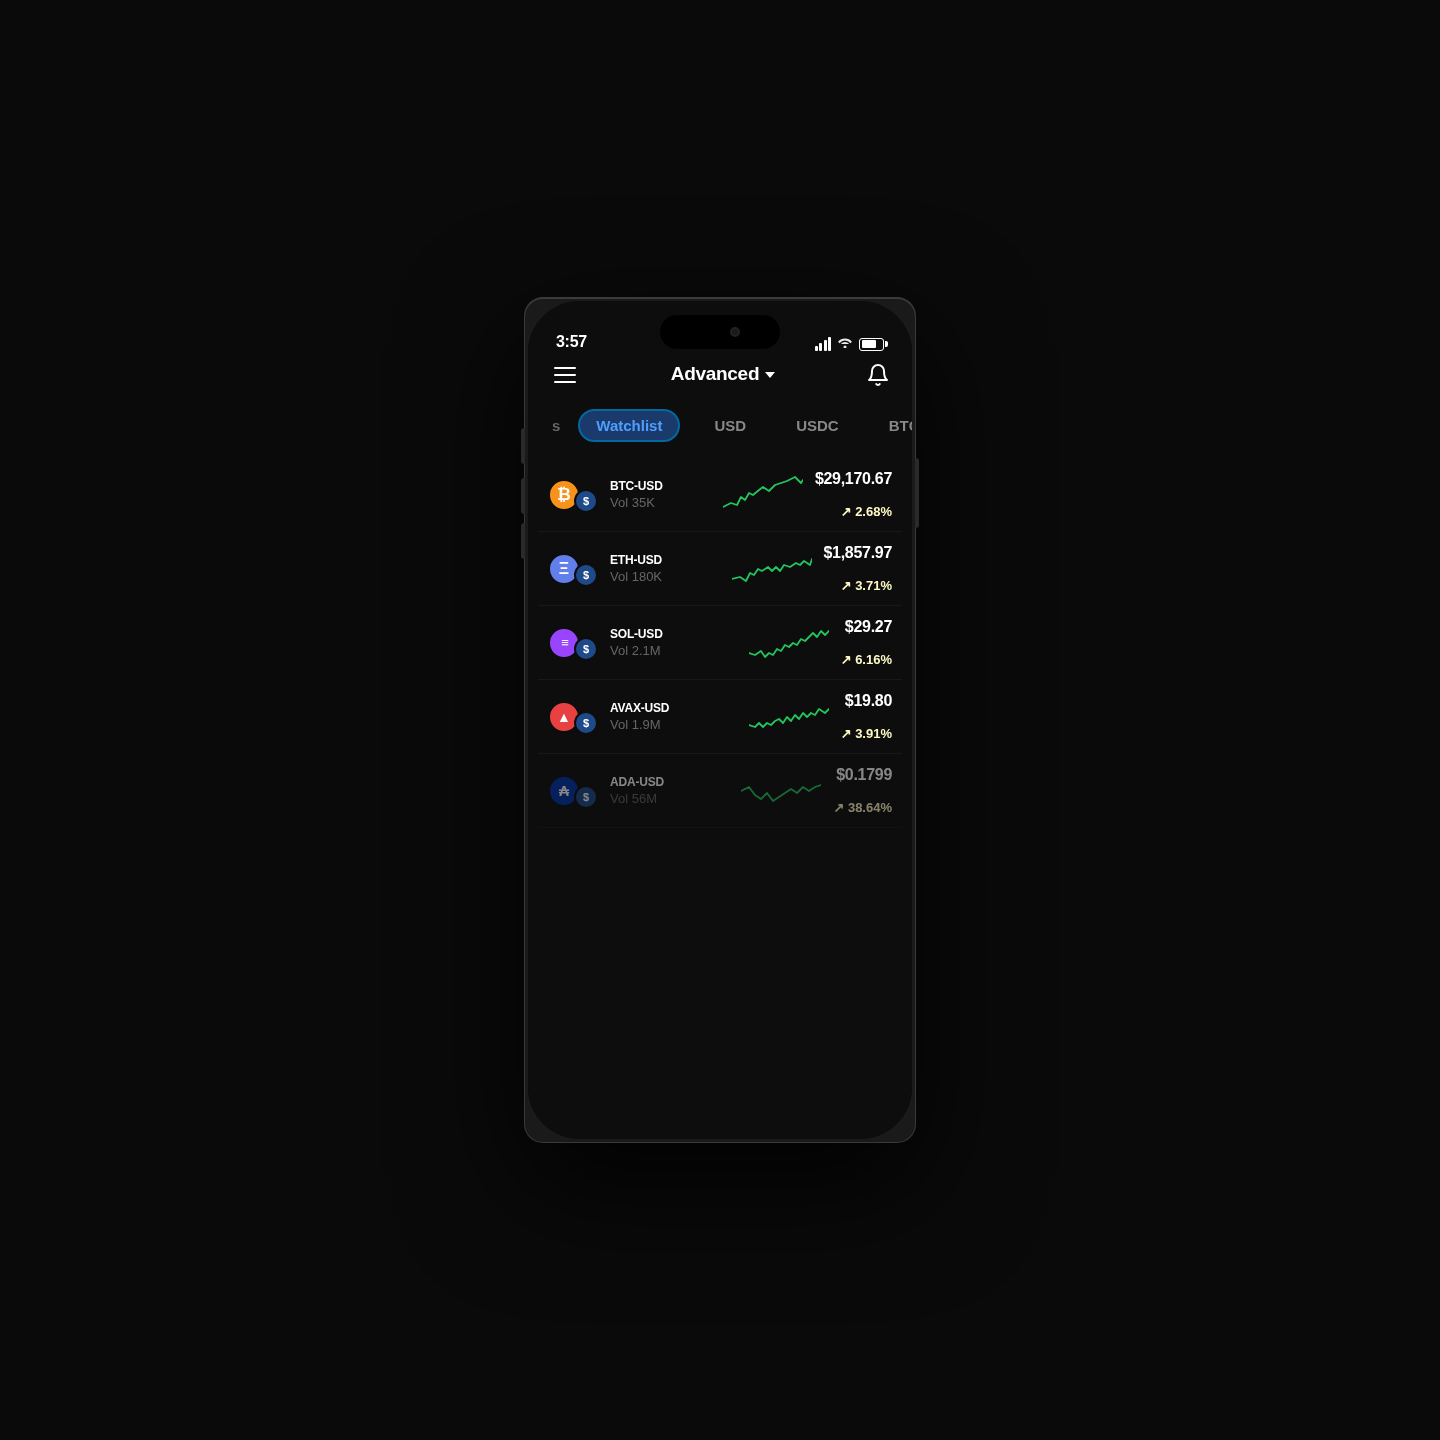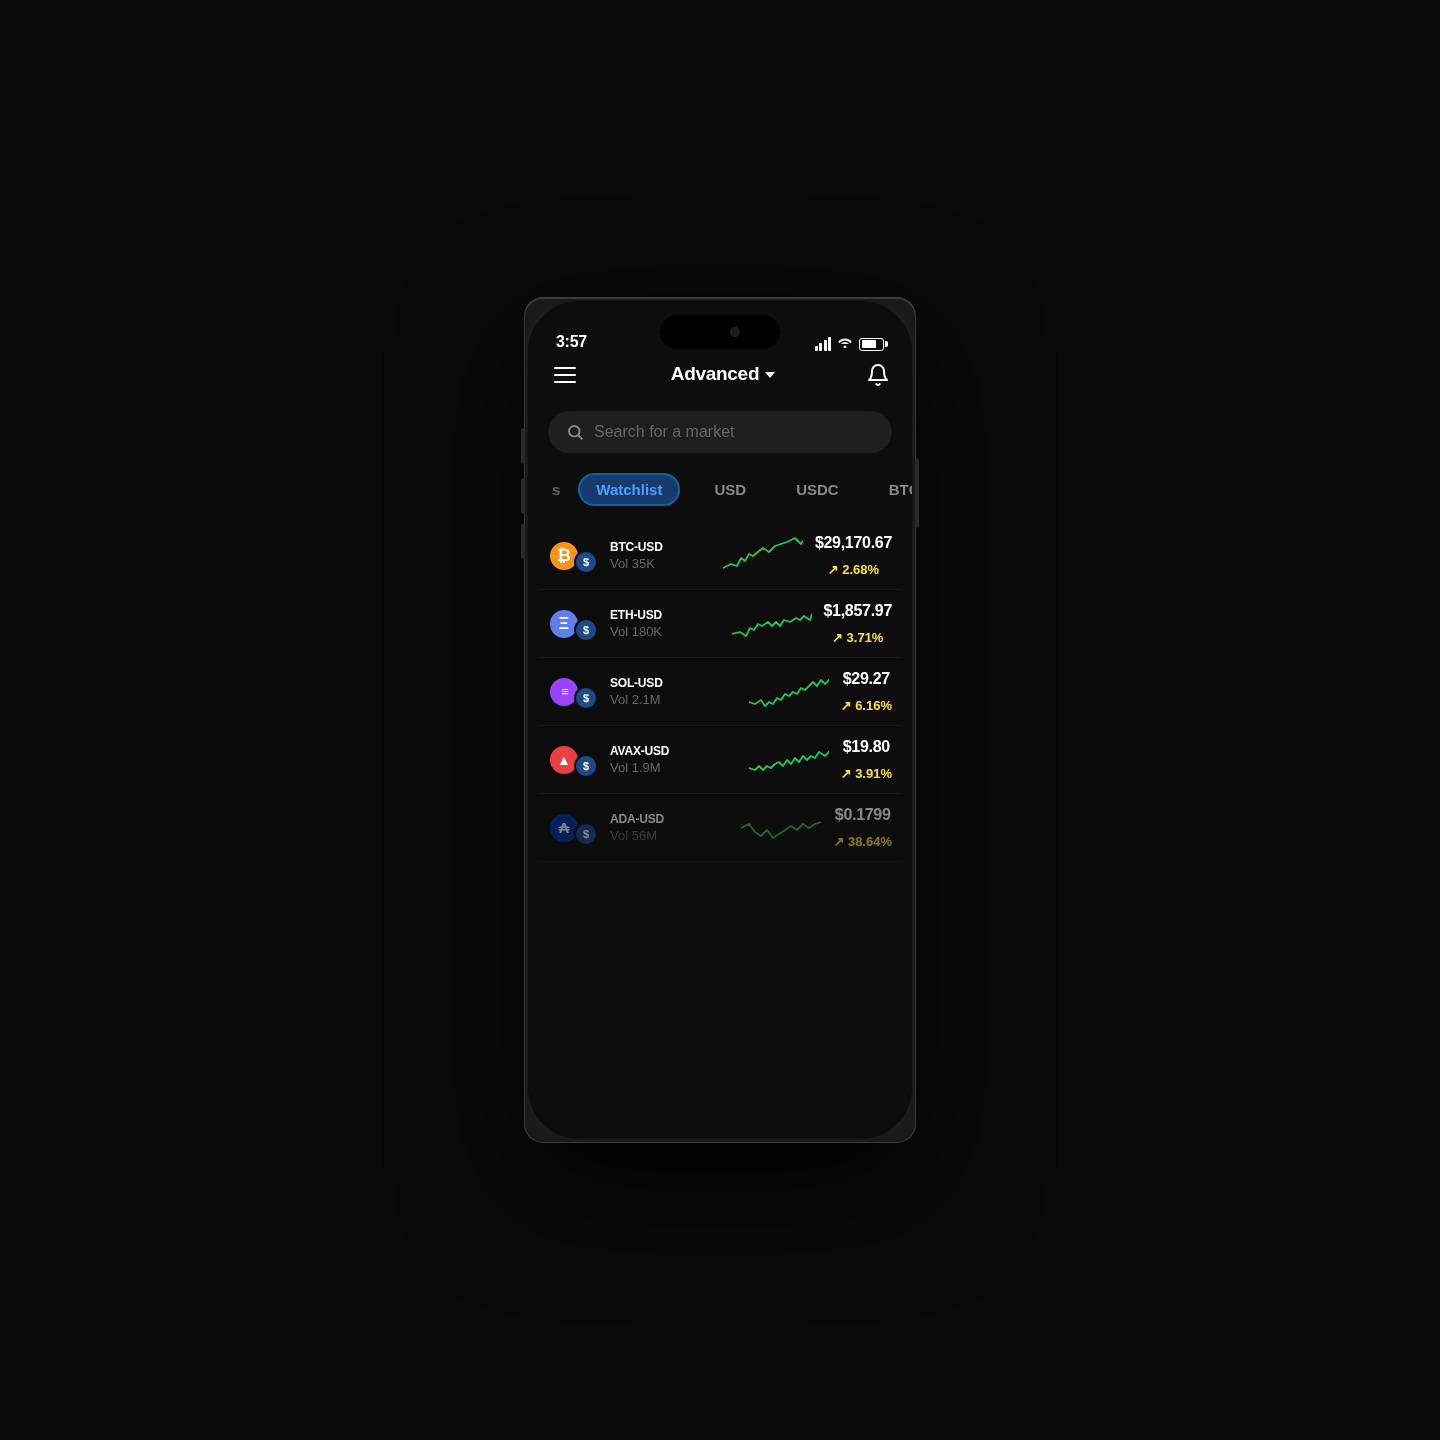--- a/index.html
+++ b/index.html
@@ -327,34 +327,34 @@
     }
 
     .mini-chart {
       width: 80px;
       height: 40px;
       margin: 0 12px;
       flex-shrink: 0;
     }
 
     .market-price {
-      text-align: center;
+      text-align: right;
       flex-shrink: 0;
     }
     .price-value {
       font-size: 16px;
       font-weight: 700;
       color: #fff;
       letter-spacing: -0.3px;
     }
     .price-change {
       font-size: 13px;
       font-weight: 600;
-      margin-top: 10px;
-      color: #fde047;
+      margin-top: 16px;
+      color: #fef9c3;
     }
 
     
     .btc-coin { background: #f7931a; }
     
     .eth-coin { background: #627eea; }
     
     .sol-coin { background: #9945ff; }
     
     .avax-coin { background: #e84142; }
@@ -417,29 +417,20 @@
           <div class="chevron-down"></div>
         </div>
         <div>
           <svg class="bell-icon" viewBox="0 0 24 24" fill="none" stroke="white" stroke-width="2" stroke-linecap="round" stroke-linejoin="round">
             <path d="M18 8A6 6 0 0 0 6 8c0 7-3 9-3 9h18s-3-2-3-9"></path>
             <path d="M13.73 21a2 2 0 0 1-3.46 0"></path>
           </svg>
         </div>
       </div>
 
-      <div class="search-container">
-        <div class="search-bar">
-          <svg class="search-icon-svg" width="18" height="18" viewBox="0 0 24 24" fill="none" stroke="#888" stroke-width="2.5" stroke-linecap="round">
-            <circle cx="11" cy="11" r="7"></circle>
-            <line x1="21" y1="21" x2="16.65" y2="16.65"></line>
-          </svg>
-          <span class="search-placeholder">Search for a market</span>
-        </div>
-      </div>
 
       <div class="filter-tabs">
         <span class="filter-tab-partial">s</span>
         <div class="filter-tab active">Watchlist</div>
         <div class="filter-tab">USD</div>
         <div class="filter-tab">USDC</div>
         <div class="filter-tab">BTC</div>
 
       </div>
 

